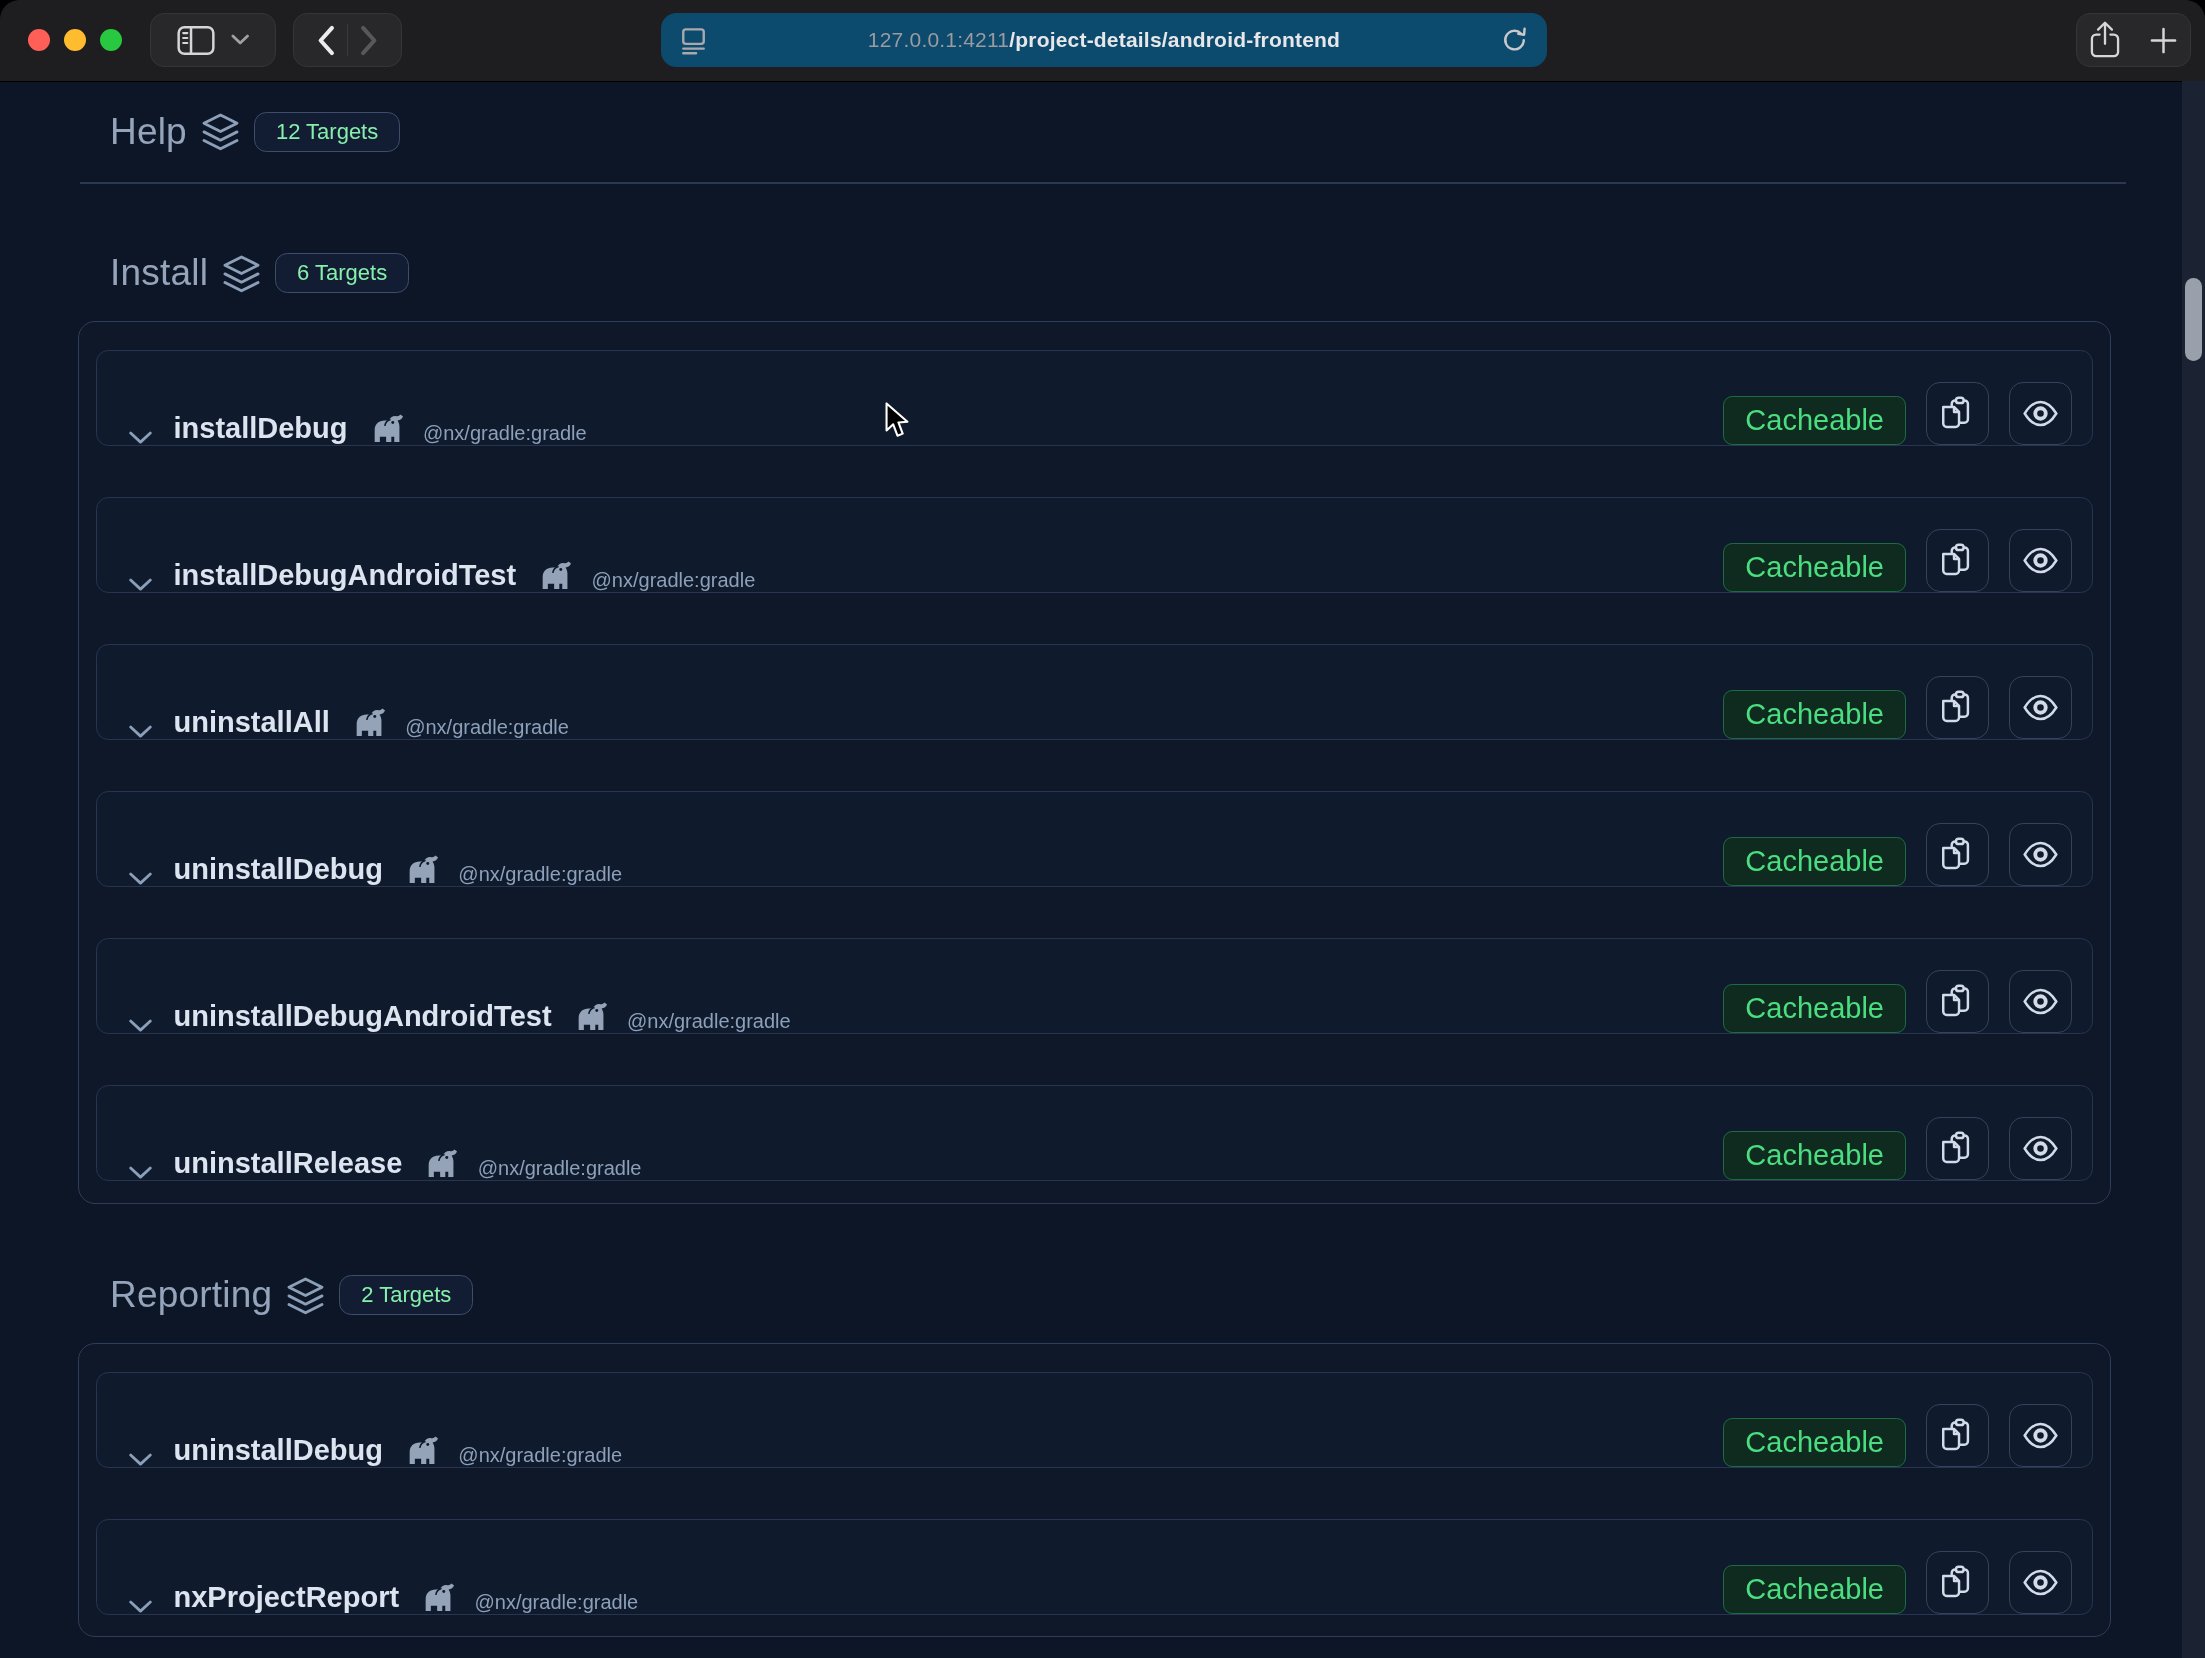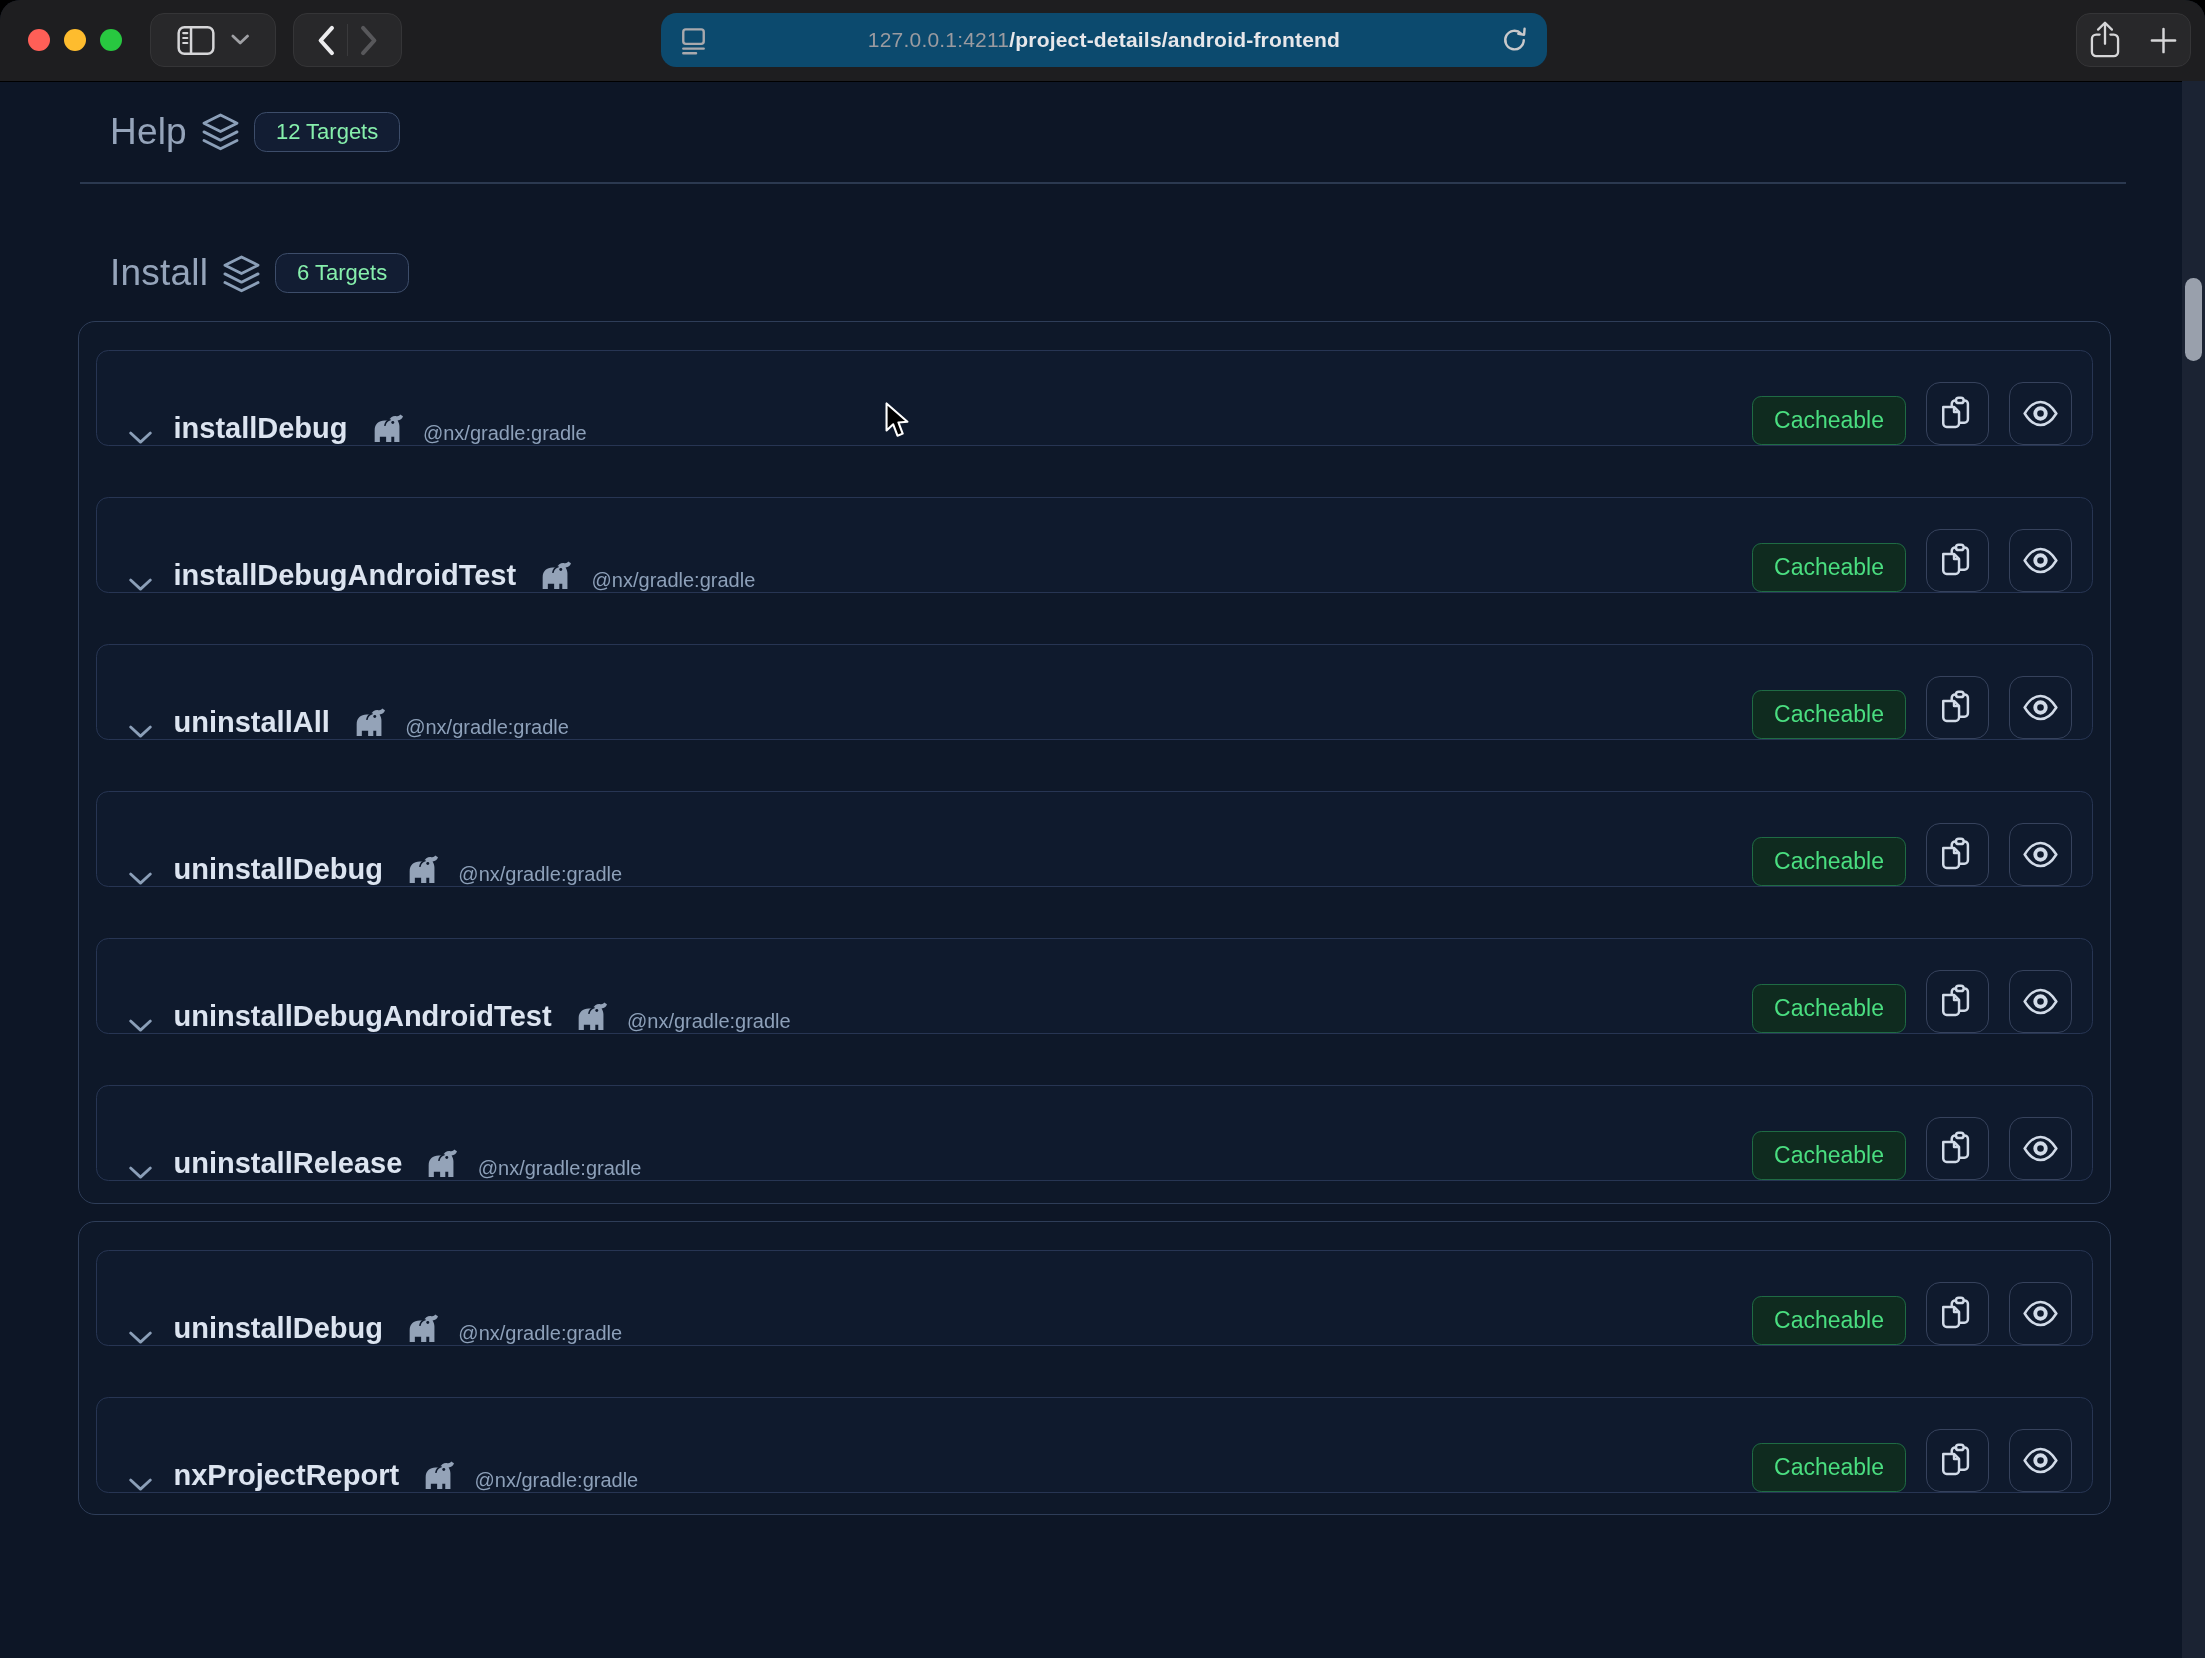--- a/index.html
+++ b/index.html
@@ -26,21 +26,21 @@
   .sec-title{font-size:37px;font-weight:400;color:#95a4ba;margin:0;letter-spacing:0.2px;}
   .tbadge{font-size:22px;color:#86efac;border:1.9px solid #3d4d6a;background:#121d33;border-radius:12.3px;padding:6px 21px;font-weight:500;white-space:nowrap;}
   .hr{height:1.5px;background:#2b3950;margin-left:80px;width:2046px;}
   .group{box-sizing:border-box;margin-left:78px;width:2033px;border:1.5px solid #2e3d58;border-radius:17px;background:#0e1829;padding:28px 17px 21.5px 17px;}
   .row{box-sizing:border-box;height:96px;border:1.5px solid #273553;border-radius:12.3px;background:#0f1a2d;display:flex;align-items:flex-end;padding:0 20px 0 32px;margin-bottom:51px;}
   .row:last-child{margin-bottom:0;}
   .tname{font-size:29px;font-weight:600;color:#dce4f0;margin-left:21.5px;white-space:nowrap;}
   .eleph{margin-left:20px;flex:none;}
   .texec{font-size:20px;color:#8da0b9;margin-left:18.4px;white-space:nowrap;}
   .grow{flex:1;}
-  .cache{font-size:23px;font-weight:500;color:var(--green,#4ade80);background:#0f2b1f;border:1.9px solid #1f6b44;border-radius:9.2px;padding:0 21px;height:49px;display:flex;align-items:center;margin-right:20px;box-sizing:border-box;}
+  .cache{font-size:29px;font-weight:500;color:var(--green,#4ade80);background:#0f2b1f;border:1.9px solid #1f6b44;border-radius:9.2px;padding:0 21px;height:49px;display:flex;align-items:center;margin-right:20px;box-sizing:border-box;}
   .ibtn{width:63px;height:63px;border-radius:14px;border:1.9px solid #36425c;background:transparent;display:flex;align-items:center;justify-content:center;padding:0;box-sizing:border-box;}
   .ibtn + .ibtn{margin-left:20px;}
 
   
   .sb-track{position:absolute;right:0;top:81px;width:23px;height:1578px;background:#1b2333;}
   .sb-thumb{position:absolute;left:3.1px;top:197px;width:17px;height:83px;border-radius:8.4px;background:#99a0ac;}
 
   .cursor{position:absolute;left:883px;top:402px;}
   svg{display:block;}
 </style>
@@ -299,20 +299,29 @@
       </svg>
     </button>
     <button class="ibtn">
       <svg width="37" height="37" viewBox="0 0 48 48">
         <path d="M3.5 24 C10 13.5 16.8 9 24 9 s14 4.5 20.5 15 C38 34.5 31.2 39 24 39 S10 34.5 3.5 24 Z" fill="none" stroke="#d2dbe8" stroke-width="3.2"></path>
         <circle cx="24" cy="24" r="6.8" fill="none" stroke="#d2dbe8" stroke-width="5"></circle>
       </svg>
     </button>
   </div>
       </div>
+      <div class="sec-head" style="margin-top: 61px;">
+    <h2 class="sec-title">Reporting</h2>
+    <svg width="41" height="41" viewBox="0 0 52 52">
+      <path d="M26 5 L47 15.5 L26 26 L5 15.5 Z" fill="none" stroke="#8b9fb8" stroke-width="3.6" stroke-linejoin="round"></path>
+      <path d="M5 26.5 L26 37 L47 26.5" fill="none" stroke="#8b9fb8" stroke-width="3.6" stroke-linecap="round" stroke-linejoin="round"></path>
+      <path d="M5 37.5 L26 48 L47 37.5" fill="none" stroke="#8b9fb8" stroke-width="3.6" stroke-linecap="round" stroke-linejoin="round"></path>
+    </svg>
+    <span class="tbadge">2 Targets</span>
+  </div>
       <div class="group" style="margin-top: 17px;">
         <div class="row">
     <svg width="23" height="14" viewBox="0 0 28 16">
       <path d="M2 2 L14 13 L26 2" fill="none" stroke="#8b9fb8" stroke-width="3.4" stroke-linecap="round" stroke-linejoin="round"></path>
     </svg>
     <span class="tname">uninstallDebug</span>
     <svg class="eleph" width="37" height="34" viewBox="0 0 50 46">
       <path d="M9 42 V26 c0 -8 5.5 -13 13.5 -13 h5.5 c1.8 -4.2 6 -6.8 10.2 -6 c2.4 .5 4.3 -.3 5.3 -2.2 l3.8 2.4 c-.9 3.4 -3.8 5.6 -7.3 5.6 c1.6 2.4 2.5 5.3 2.5 8.2 V42 h-7 v-7 h-4 v7 h-7 v-7 h-8.5 v7 Z" fill="#94a3b8"></path>
       <circle cx="33.5" cy="15.5" r="2" fill="#0f1a2d"></circle>
       <path d="M30.5 11.5 c-4.5 1 -7 4 -7.8 8.5" stroke="#0f1a2d" stroke-width="2.2" fill="none"></path>

